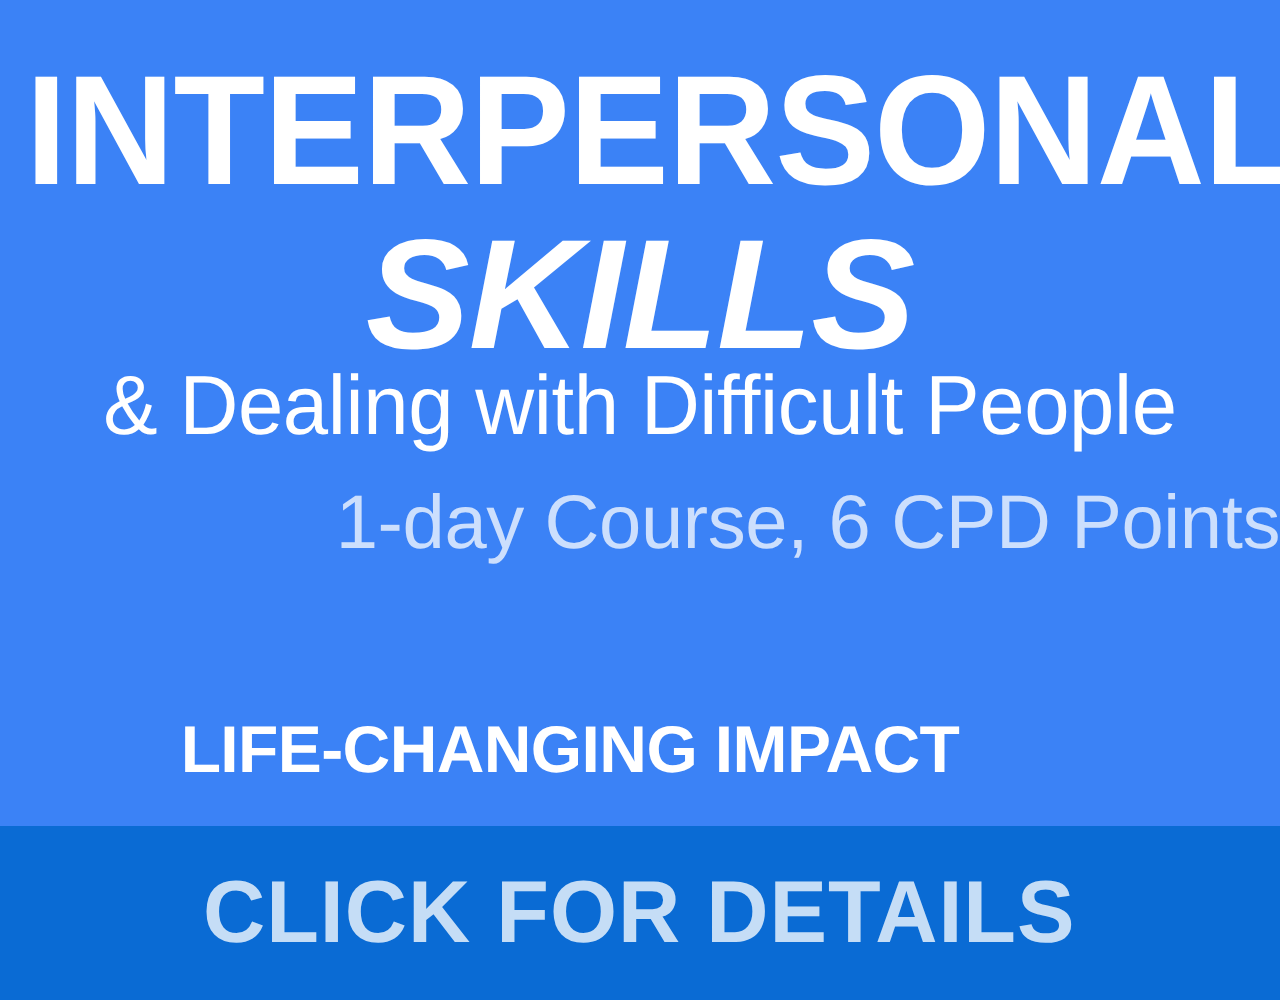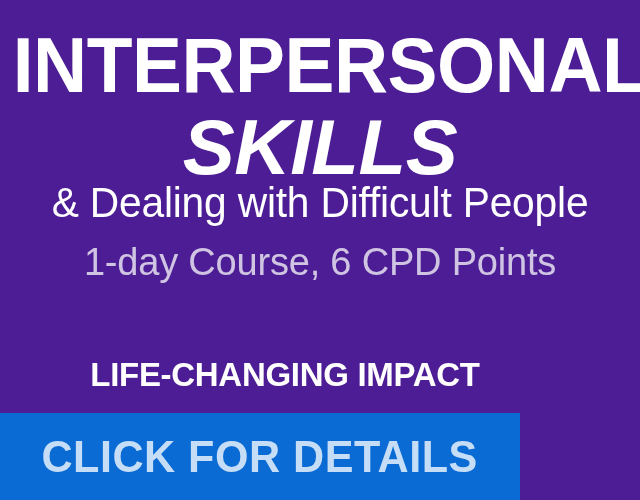--- a/index.html
+++ b/index.html
@@ -11,21 +11,21 @@
     height: 500px;
     overflow: hidden;
     font-family: "Liberation Sans", "DejaVu Sans", sans-serif;
     background: #4da1fb;
   }
 
   #ad-banner {
     position: relative;
     width: 640px;
     height: 500px;
-    background: #4c1d95;
+    background: #3b82f6;
     box-sizing: border-box;
     overflow: hidden;
     cursor: pointer;
   }
 
   
   .headline-block {
     position: absolute;
     left: 0;
     top: 0;
@@ -75,42 +75,42 @@
     position: absolute;
     left: 0;
     width: 640px;
     color: rgba(255, 255, 255, 0.74);
     font-weight: normal;
     font-size: 38px;
     line-height: 1;
     letter-spacing: -0.2px;
     white-space: nowrap;
   }
-  .detail-line.detail-1 { top: 243px; }
+  .detail-line.detail-1 { top: 243px; text-align: right; }
   .detail-line.detail-2 { top: 298px; }
 
   .tagline {
     position: absolute;
     left: 0;
     top: 358px;
     width: 570px;
     color: #ffffff;
     font-weight: bold;
     font-size: 33px;
     line-height: 1;
     letter-spacing: -0.3px;
     white-space: nowrap;
   }
 
   
   .cta-bar {
     position: absolute;
     left: 0;
     top: 413px;
-    width: 520px;
+    width: 640px;
     height: 87px;
     background: #0a6bd4;
     display: flex;
     align-items: center;
     justify-content: center;
   }
 
   .cta-label {
     color: #c5ddf6;
     font-weight: bold;

